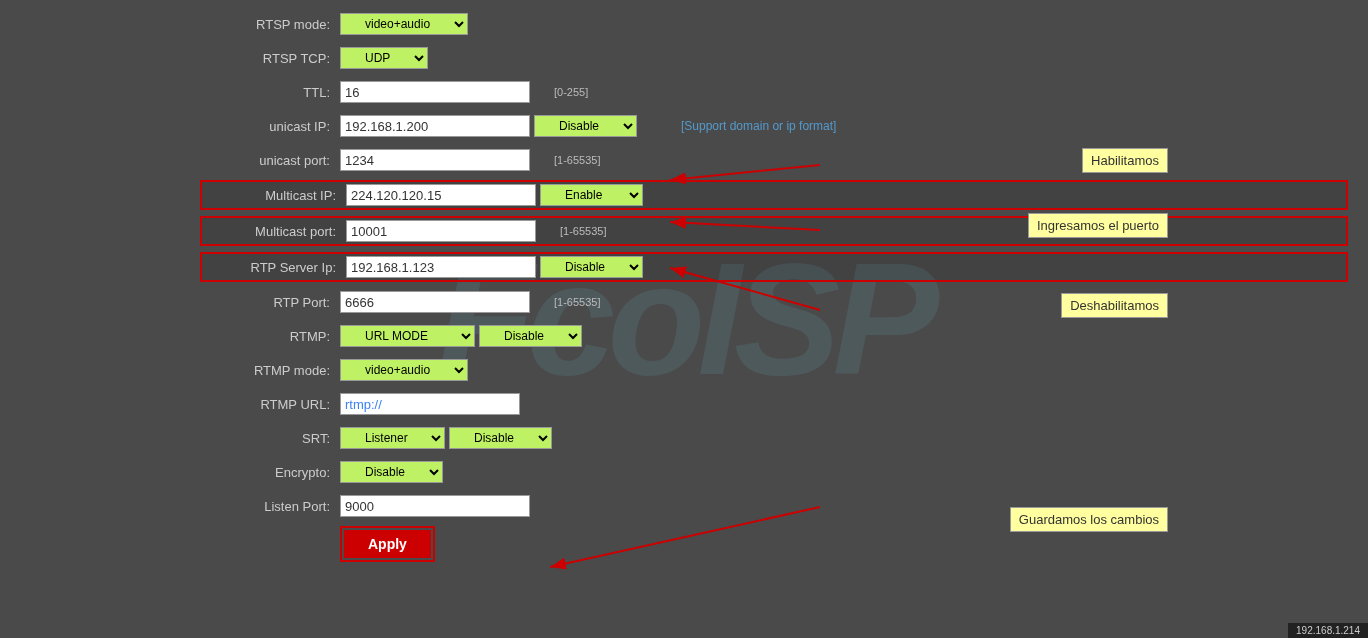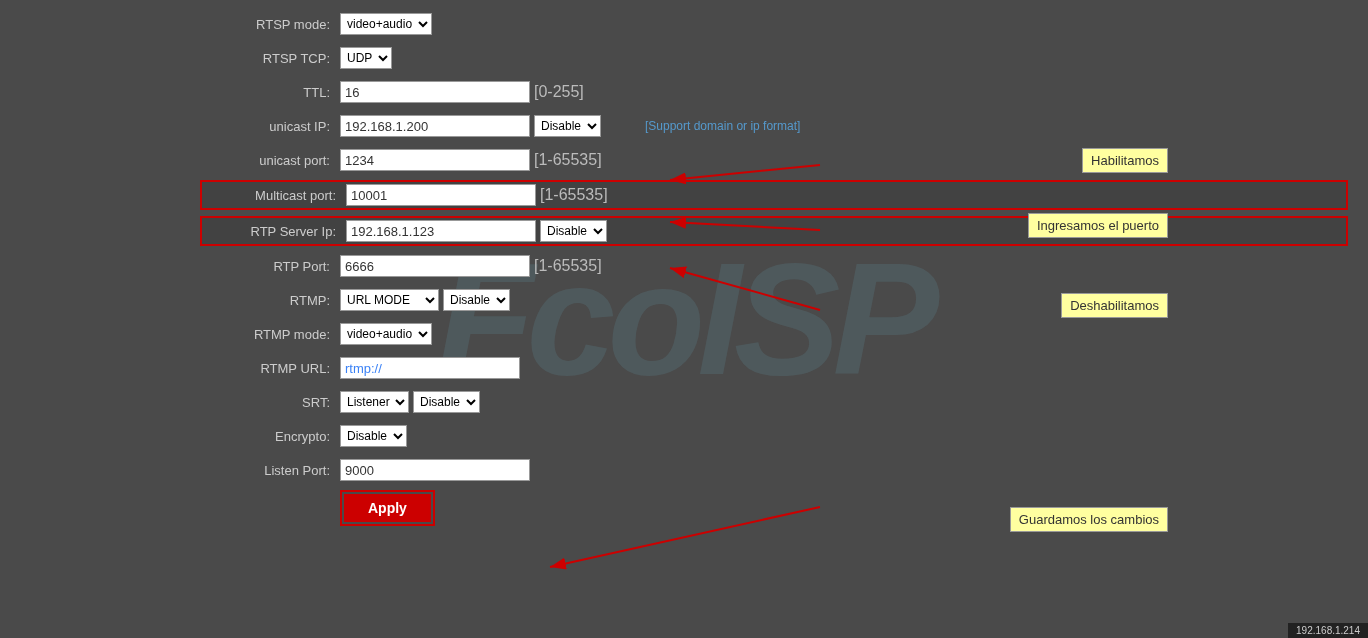--- a/index.html
+++ b/index.html
@@ -81,29 +81,29 @@
       font-size: 13px;
       height: 22px;
       color: #333;
     }
 
     input.input-wide { width: 190px; }
 
     select {
       height: 22px;
       font-size: 12px;
-      background: #ffffff;
+      background: #bef264;
       border: 1px solid #999;
-      padding: 0 2px;
+      padding: 0 20px;
     }
 
     .hint-text {
       color: #bbb;
-      font-size: 16px;
-      margin-left: 0;
+      font-size: 11px;
+      margin-left: 20px;
     }
 
     .hint-text-blue {
       color: #5599cc;
       font-size: 12px;
       margin-left: 4px;
       padding-left: 36px;
     }
 
     
@@ -232,20 +232,30 @@
   </div>
 
   <div class="form-row">
     <div class="form-label">unicast port:</div>
     <div class="form-control">
       <input type="text" class="input-wide" value="1234" style="">
       <span class="hint-text">[1-65535]</span>
     </div>
   </div>
 
+  <div class="form-row highlighted-row">
+    <div class="form-label">Multicast IP:</div>
+    <div class="form-control">
+      <input type="text" class="input-wide" value="224.120.120.15" style="">
+      <select>
+        <option selected="">Enable</option>
+        <option>Disable</option>
+      </select>
+    </div>
+  </div>
 
   <div class="form-row highlighted-row">
     <div class="form-label">Multicast port:</div>
     <div class="form-control">
       <input type="text" class="input-wide" value="10001" style="">
       <span class="hint-text">[1-65535]</span>
     </div>
   </div>
 
   <div class="form-row highlighted-row">

